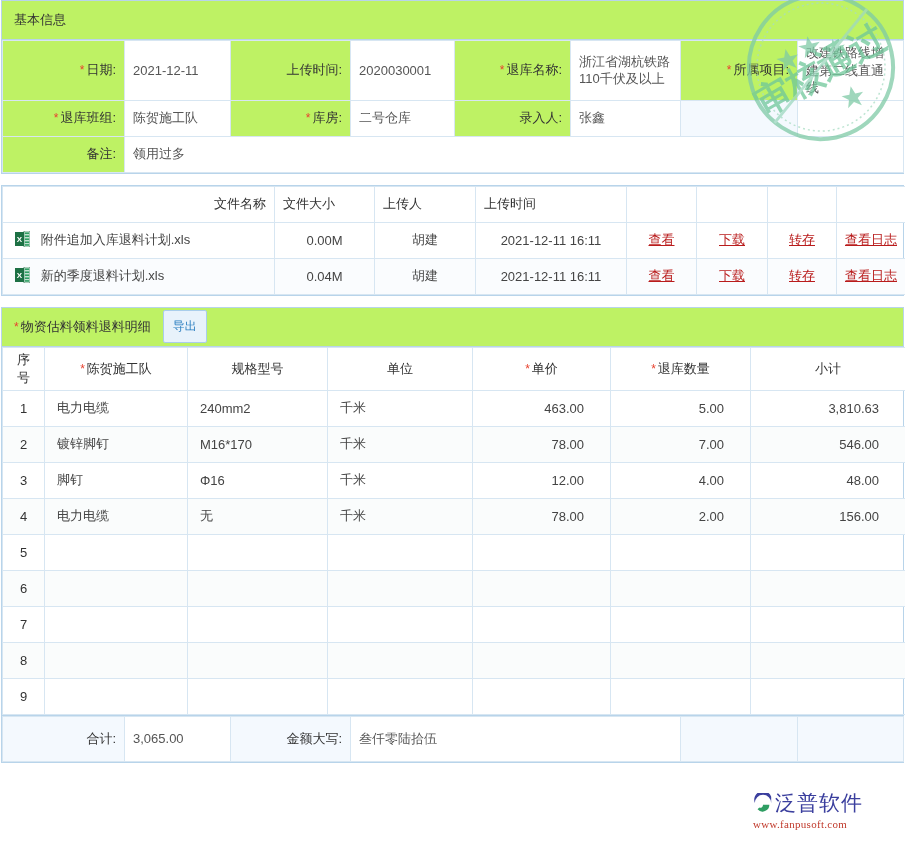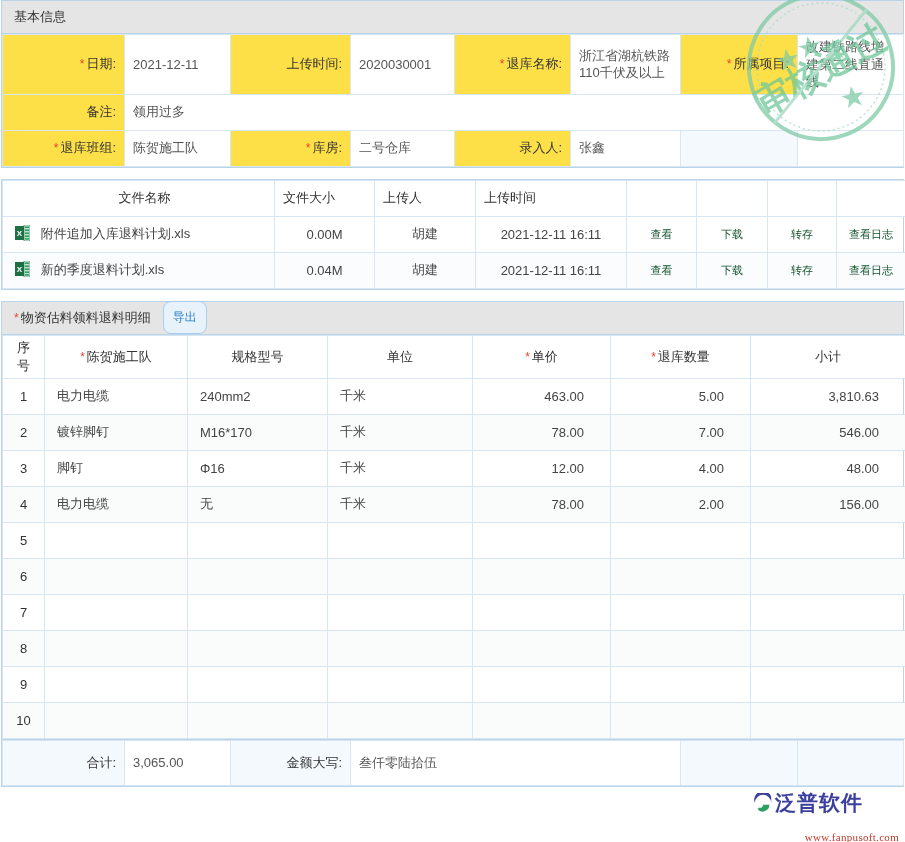--- a/index.html
+++ b/index.html
@@ -39,37 +39,37 @@
   .block {
     border: 1px solid #b8d4ea;
     border-collapse: collapse;
     width: 903px;
     margin: 0 1px;
     background: #fff;
     position: relative;
     z-index: 2;
   }
   .section-head {
-    background: #e5e5e5;
+    background: #bef264;
     border-bottom: 1px solid #b8d4ea;
     font-size: 13px;
     color: #333;
     padding: 10px 12px;
-    height: 33px;
+    height: 39px;
     display: flex;
     align-items: center;
   }
   .section-head .req { color: #e8422f; margin-right: 2px; }
   .export-btn {
     margin-left: 12px;
     background: #e8f2fb;
     border: 1px solid #a9cdeb;
     color: #2a7ec0;
     font-size: 12px;
-    border-radius: 8px;
+    border-radius: 2px;
     padding: 8px 9px;
     cursor: pointer;
     line-height: 1.3;
     font-family: inherit;
   }
 
   
   table.grid {
     width: 100%;
     border-collapse: collapse;
@@ -80,21 +80,21 @@
   table.grid td, table.grid th {
     border: 1px solid #d7e6f2;
     height: 36px;
     padding: 3px 8px;
     vertical-align: middle;
     font-weight: normal;
   }
 
   
   .info td.lbl {
-    background: #fde047;
+    background: #bef264;
     text-align: right;
     color: #333;
     white-space: nowrap;
   }
   .info td.val {
     background: #fff;
     color: #555;
     line-height: 1.35;
   }
   .info td.blank { background: #f4f9fe; }
@@ -102,28 +102,29 @@
   .req { color: #e8422f; margin-right: 2px; font-size: 12px; }
 
   
   .att th {
     background: #fff;
     color: #333;
     text-align: left;
     height: 44px;
     font-size: 13px;
   }
-  .att th.fname { text-align: center; padding-left: 20px; }
+  .att th.fname { text-align: right; padding-left: 20px; }
   .att td { text-align: center; color: #444; height: 36px; }
   .att td.fname { text-align: left; padding-left: 12px; white-space: nowrap; }
   .att tr.alt td { background: #fafcfe; }
   .lnk {
-    color: #14532d;
+    color: #b91c1c;
+    text-decoration: underline;
     cursor: pointer;
-    font-size: 11px;
+    font-size: 13px;
   }
   .xls-icon {
     display: inline-block;
     width: 15px; height: 16px;
     margin-right: 7px;
     vertical-align: -3px;
   }
 
   
   .detail th {
@@ -153,32 +154,31 @@
   
   .logo {
     position: absolute;
     right: 6px; bottom: 4px;
     width: 146px; height: 46px;
     z-index: 6;
     pointer-events: none;
   }
   .logo .logo-text {
     font-size: 21px;
-    font-weight: bold;
+    font-weight: normal;
     color: #3b3f9e;
     letter-spacing: 1px;
     line-height: 1;
   }
   .logo .logo-url {
     font-size: 11px;
     color: #c0392b;
     font-family: "Liberation Serif", serif;
     letter-spacing: .3px;
-    margin-top: 15px;
-    text-align: right;
+    margin-top: 2px;
   }
   .logo-mark {
     display: inline-block;
     vertical-align: -3px;
     margin-right: 2px;
   }
   .spacer { height: 11px; }
 </style>
 </head>
 <body>
@@ -223,32 +223,32 @@
           <td class="lbl"><span class="req">*</span><span>日期:</span></td>
           <td class="val">2021-12-11</td>
           <td class="lbl"><span>上传时间:</span></td>
           <td class="val">2020030001</td>
           <td class="lbl"><span class="req">*</span><span>退库名称:</span></td>
           <td class="val">浙江省湖杭铁路110千伏及以上</td>
           <td class="lbl"><span class="req">*</span><span>所属项目:</span></td>
           <td class="val">改建铁路线增建第二线直通线</td>
         </tr>
         <tr>
-          <td class="lbl">备注:</td>
-          <td class="val" colspan="7">领用过多</td>
-        </tr>
-        <tr>
           <td class="lbl"><span class="req">*</span><span>退库班组:</span></td>
           <td class="val">陈贺施工队</td>
           <td class="lbl"><span class="req">*</span><span>库房:</span></td>
           <td class="val">二号仓库</td>
           <td class="lbl"><span>录入人:</span></td>
           <td class="val">张鑫</td>
           <td class="blank"></td>
           <td class="blankw"></td>
+        </tr>
+        <tr>
+          <td class="lbl">备注:</td>
+          <td class="val" colspan="7">领用过多</td>
         </tr>
       </tbody>
     </table>
   </div>
 
   <div class="spacer"></div>
 
   <div class="block">
     <table class="grid att">
       <colgroup>
@@ -434,29 +434,20 @@
         </tr>
         <tr>
           <td class="idx">9</td>
           <td class="left"></td>
           <td class="left"></td>
           <td class="left"></td>
           <td class="num"></td>
           <td class="num"></td>
           <td class="num"></td>
         </tr>
-        <tr class="alt">
-          <td class="idx">10</td>
-          <td class="left"></td>
-          <td class="left"></td>
-          <td class="left"></td>
-          <td class="num"></td>
-          <td class="num"></td>
-          <td class="num"></td>
-        </tr>
       </tbody>
     </table>
   </div>
 
   <div class="block" style="border-top:none;">
     <table class="grid info">
       <colgroup>
         <col style="width:122px">
           <col style="width:106px">
         <col style="width:120px">

